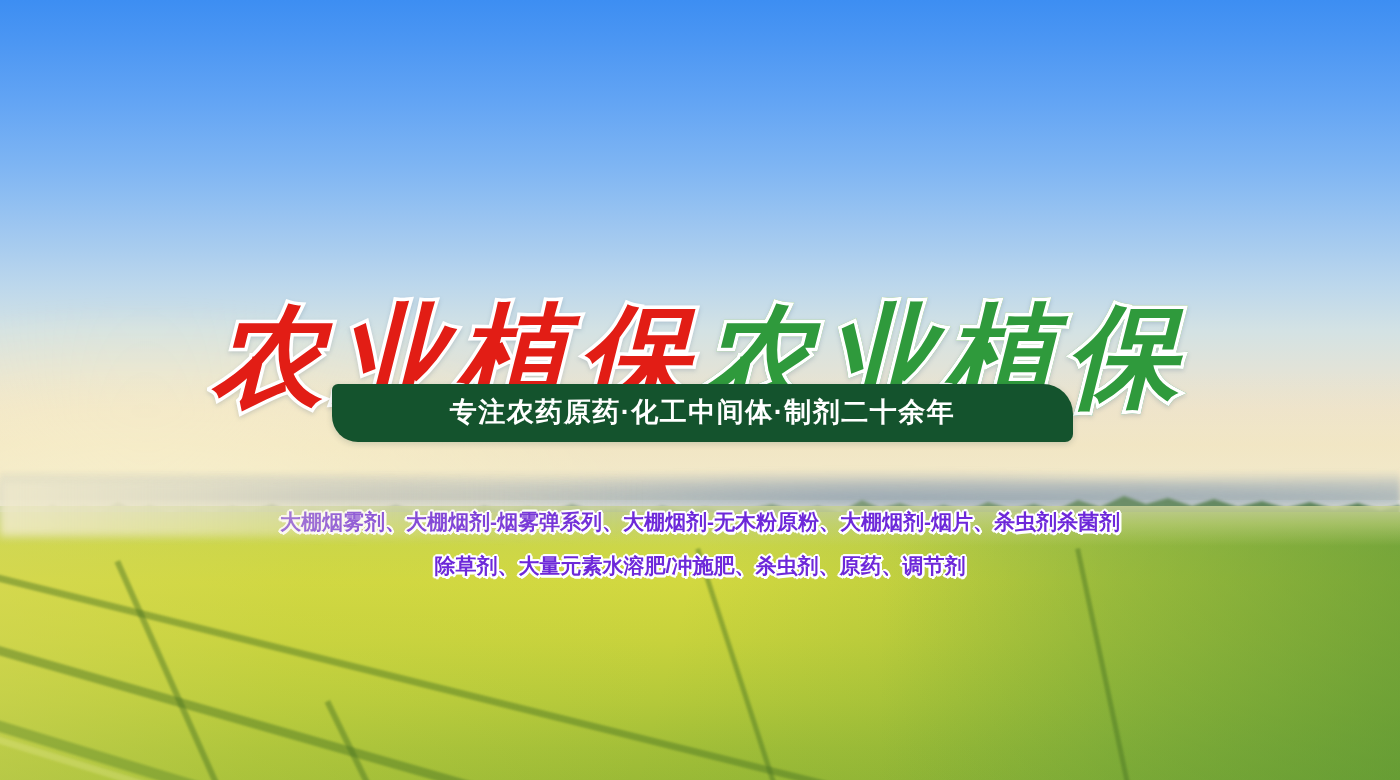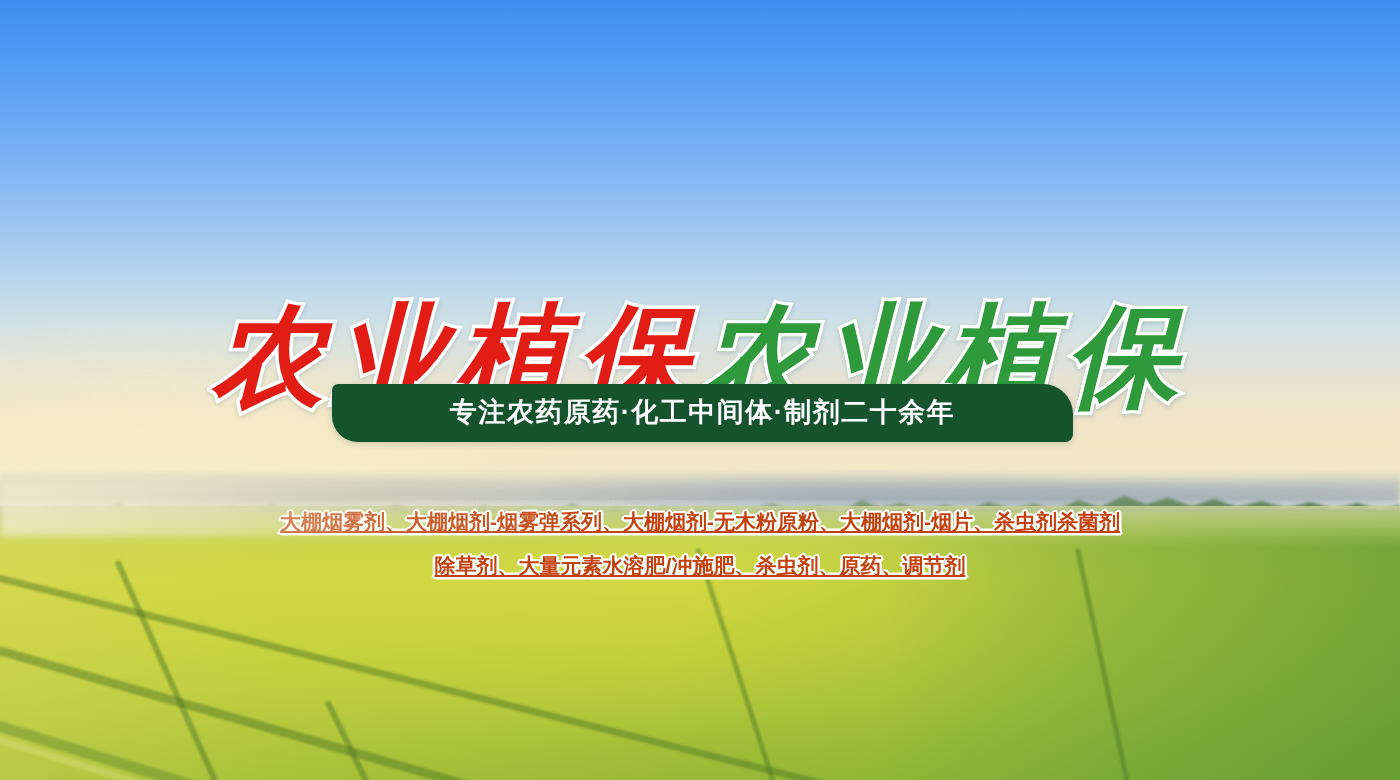--- a/index.html
+++ b/index.html
@@ -224,28 +224,27 @@
   .products {
     position: absolute;
     left: 0;
     top: 500px;
     width: 100%;
     text-align: center;
   }
   .product-line {
     font-size: 21px;
     font-weight: 700;
-    color: #c2410c;
+    color: #6d28d9;
     line-height: 44px;
     white-space: nowrap;
     text-shadow:
        2px 0 0 #fff, -2px 0 0 #fff, 0 2px 0 #fff, 0 -2px 0 #fff,
        1.5px 1.5px 0 #fff, -1.5px 1.5px 0 #fff, 1.5px -1.5px 0 #fff, -1.5px -1.5px 0 #fff,
        2.5px 1px 0 #fff, -2.5px 1px 0 #fff, 1px 2.5px 0 #fff, 1px -2.5px 0 #fff;
-    text-decoration: underline;
   }
 </style>
 </head>
 <body>
 
 <div class="banner">
 
   <div class="sky"></div>
   <div class="sun-glow"></div>
   <div class="sky-haze"></div>

